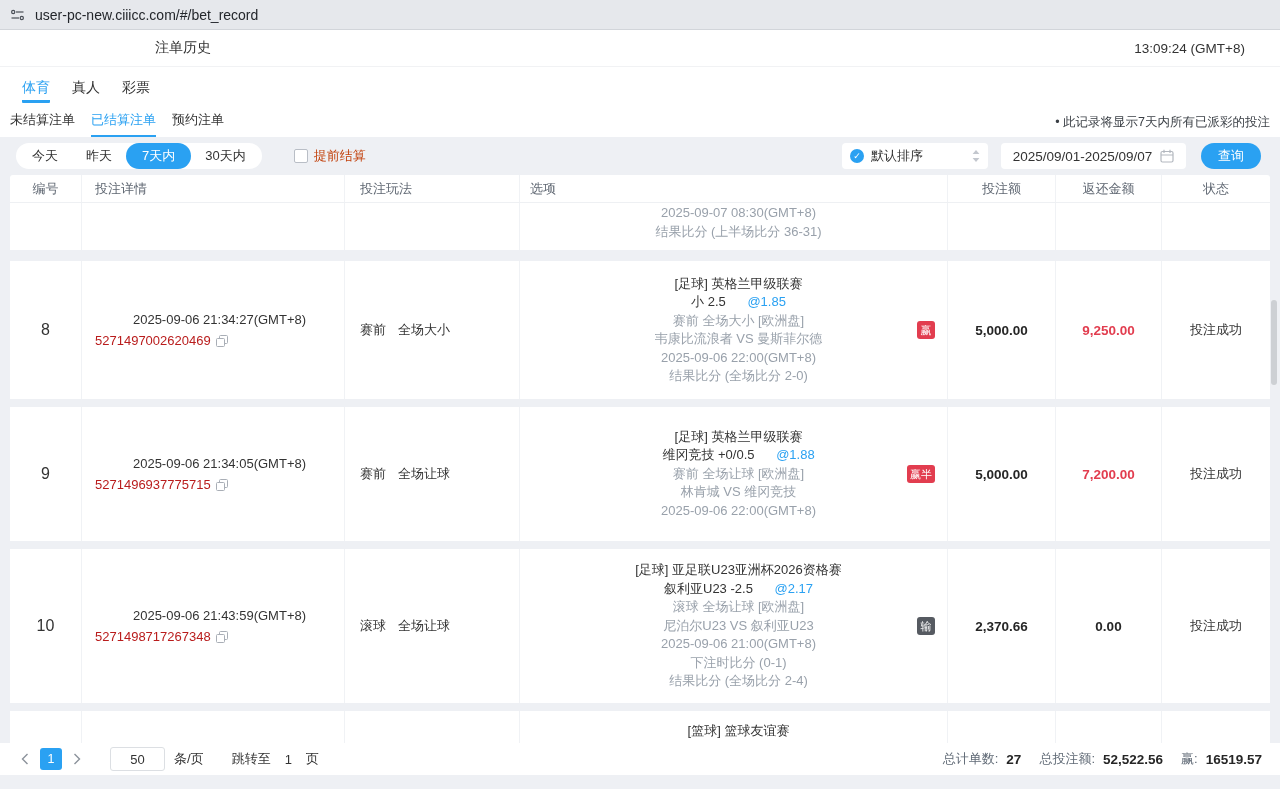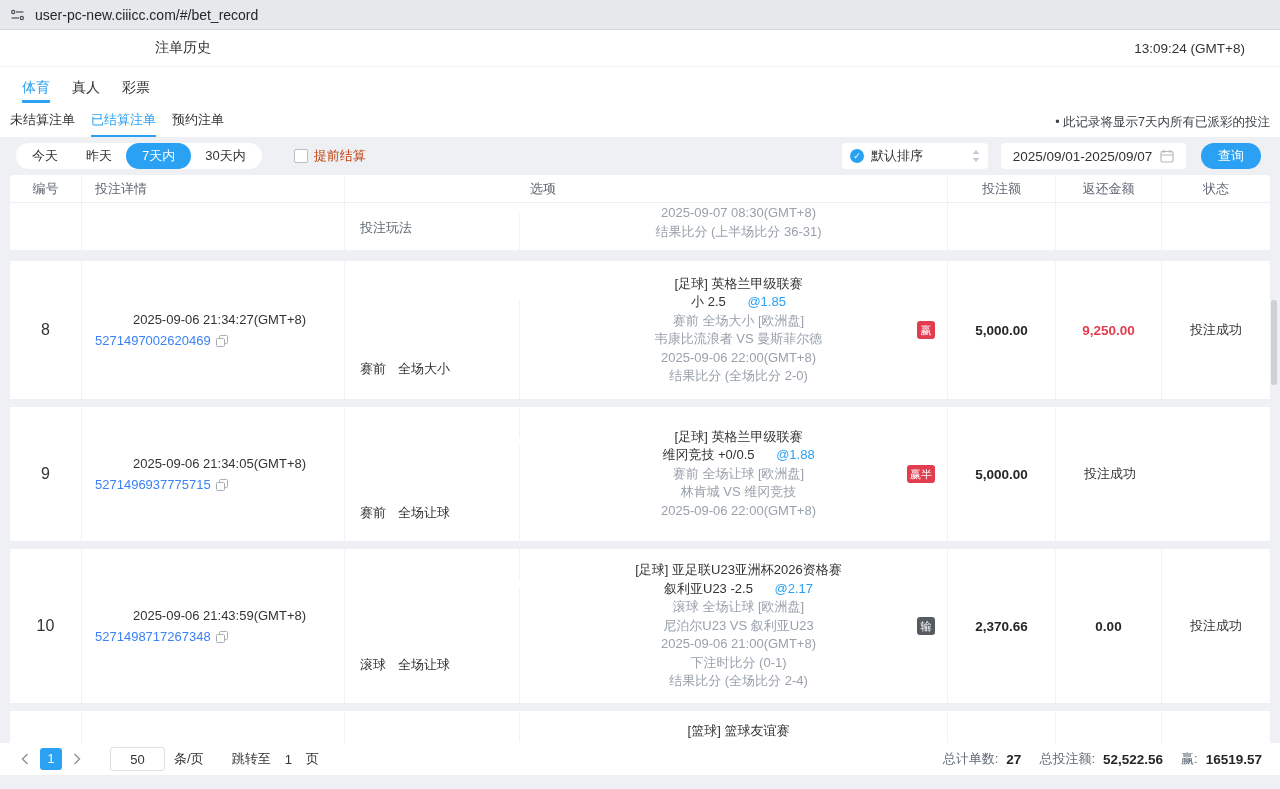--- a/index.html
+++ b/index.html
@@ -44,37 +44,37 @@
   .search-btn { margin-left:15px; margin-right:9px; width:60px; height:26px; border-radius:13px;
     background:#2aa1f2; color:#fff; font-size:13px; border:none; cursor:pointer; }
   
   .table-card { margin:6px 10px 0 10px; width:1260px;text-align:center; }
   .thead { background:#fff; height:28px; display:flex; border-bottom:1px solid #eef0f3; border-radius:3px 3px 0 0; }
   .thead .cell { font-size:13px; color:#5f6772; display:flex; align-items:center; }
   .cell { border-right:1px solid #f0f2f5; height:100%; }
   .cell:last-child { border-right:none; }
   .c-no     { width:72px;  display:flex; align-items:center; justify-content:center; }
   .c-detail { width:263px; padding-left:13px; }
-  .c-play   { width:175px; padding-left:15px;margin-top:39px; }
+  .c-play   { width:175px; padding-left:15px; }
   .c-opt    { width:428px; padding-left:10px; position:relative; }
   .c-stake  { width:108px; display:flex; align-items:center; justify-content:center; }
   .c-payout { width:106px; display:flex; align-items:center; justify-content:center; }
   .c-status { width:108px; display:flex; align-items:center; justify-content:center; }
   .row { background:#fff; display:flex; }
   .gap-lg { margin-top:11px; } .gap { margin-top:8px; }
   .row .c-detail { display:flex; flex-direction:column; justify-content:center; gap:6px; }
   .row .c-play { display:flex; align-items:center; gap:12px; font-size:13px; color:#333; }
   .row .c-opt { display:flex; flex-direction:column; justify-content:center; }
   .opt-line { font-size:13px; line-height:18.5px; color:#99a1ab; }
   .opt-line:empty { display:none; }
   .opt-league { color:#333; }
   .opt-pick-line { font-size:13px; line-height:18.5px; color:#333; }
   .opt-odds { color:#2aa1f2; margin-left:18px; }
   .detail-time { font-size:13px; color:#333; }
-  .detail-id { font-size:13px; color:#3b82f6; display:flex; align-items:center; gap:5px; }
+  .detail-id { font-size:13px; color:#b91c1c; display:flex; align-items:center; gap:5px; }
   .badge { position:absolute; right:12px; top:50%; transform:translateY(-50%);
     min-width:18px; height:18px; padding:0 3px; border-radius:3px; color:#fff; font-size:11px;
     display:flex; align-items:center; justify-content:center; }
   .badge[data-type="win"]  { background:#e23d4f; }
   .badge[data-type="lose"] { background:#565a61; }
   .money { font-size:13.5px; font-weight:bold; color:#262626; }
   .payout-val[data-style="red"] { color:#e23d4f; }
   .status-text { font-size:13px; color:#333; }
   .partial-top    { height:47px; overflow:hidden; }
   .partial-top .c-opt { justify-content:flex-end; padding-bottom:9px; }
@@ -251,20 +251,23 @@
         <span class="opt-odds">@1.88</span>
       </div>
       <div class="opt-line">赛前  全场让球 [欧洲盘]</div>
       <div class="opt-line">林肯城 VS 维冈竞技</div>
       <div class="opt-line">2025-09-06 22:00(GMT+8)</div>
 
       <span class="badge" data-type="win">赢半</span>
     </div>
     <div class="cell c-stake">
         <span class="money">5,000.00</span>
+      </div>
+    <div class="cell c-payout">
+        <span class="money payout-val" data-style="red">7,200.00</span>
       </div>
     <div class="cell c-status">
         <span class="status-text">投注成功</span>
       </div>
   </div>
 
   <div class="row r-tall gap">
     <div class="cell c-no">10</div>
     <div class="cell c-detail">
       <div class="detail-time">2025-09-06 21:43:59(GMT+8)</div>

